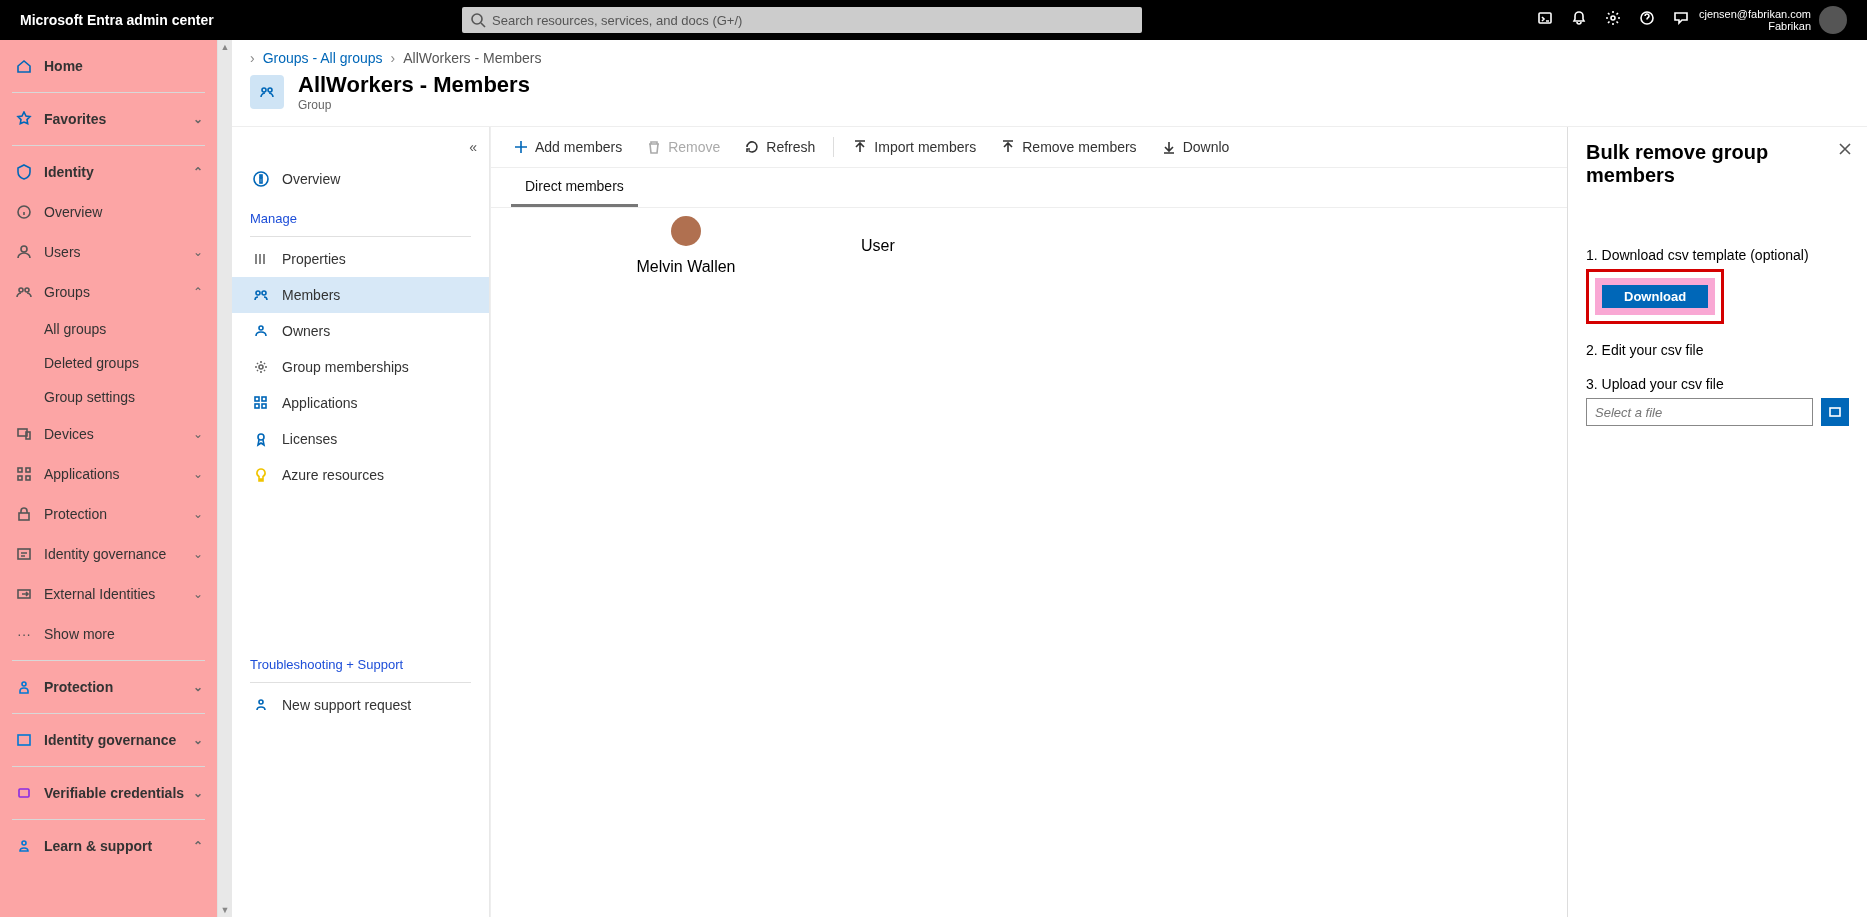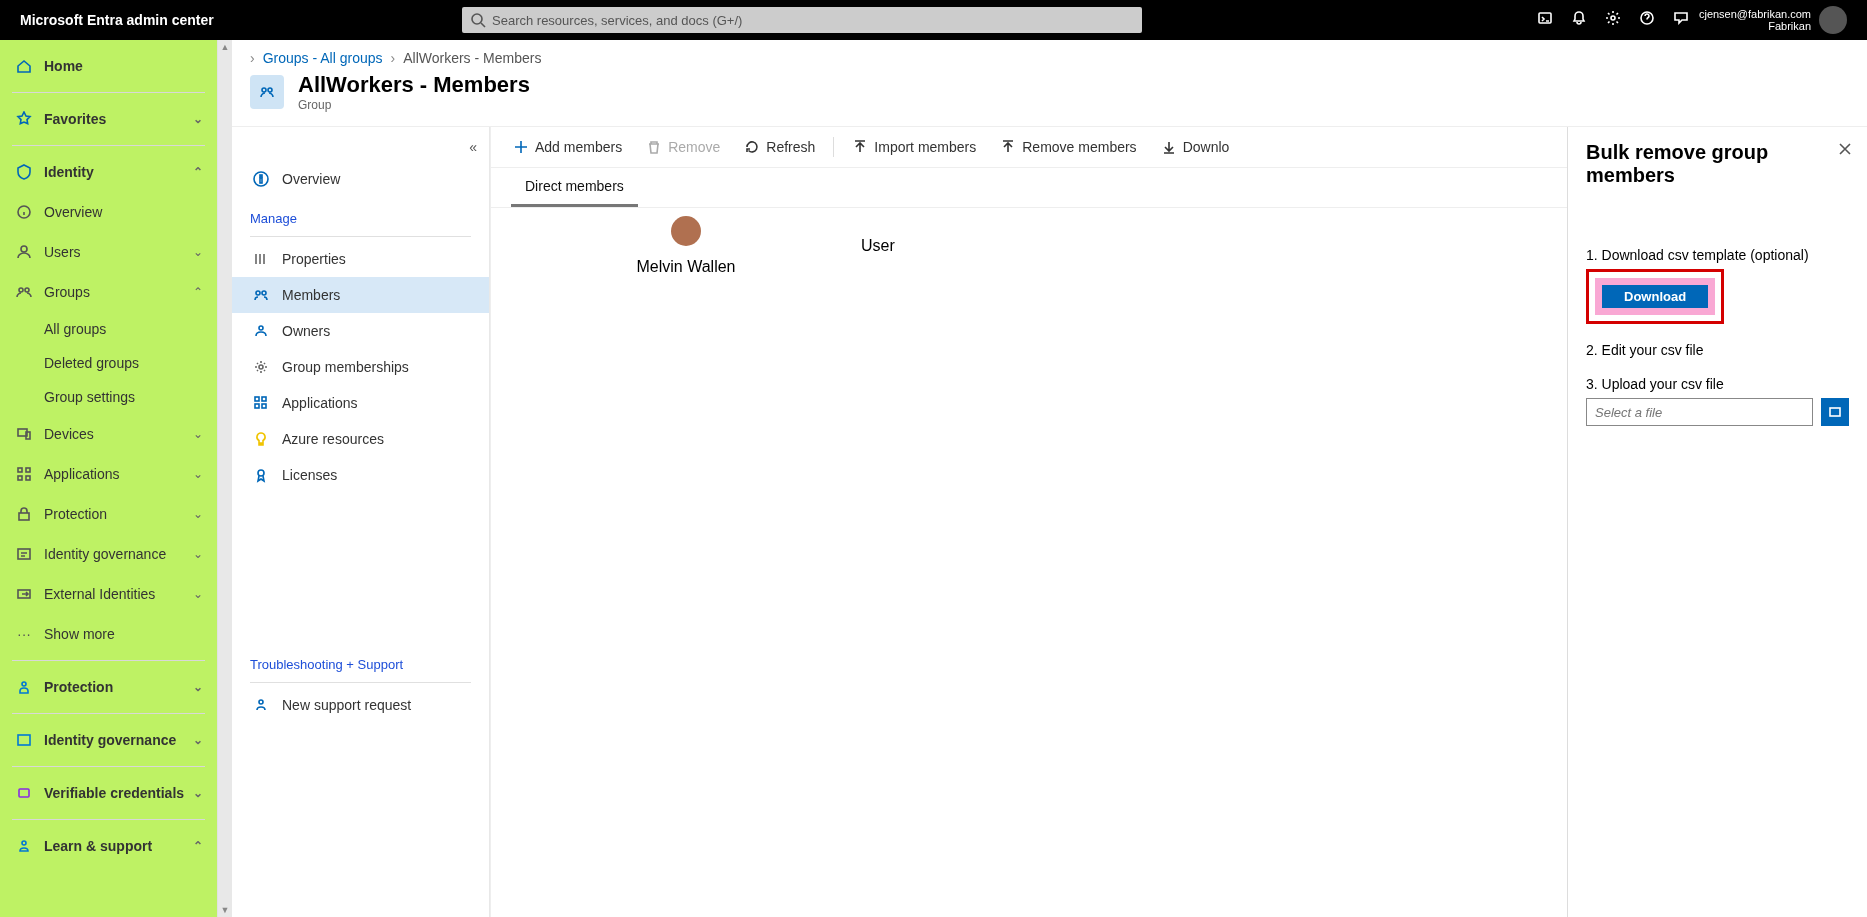--- a/index.html
+++ b/index.html
@@ -16,21 +16,21 @@
   .top-header .account { display: flex; align-items: center; gap: 8px; font-size: 11px; text-align: right; margin-left: 10px; }
   .top-header .account .txt { display:flex; flex-direction:column; line-height:1.1; }
   .top-header .account .avatar { width: 28px; height: 28px; border-radius: 50%; background: #555; }
 
   
   .layout { display: flex; height: calc(100% - 40px); }
   .scroll-gutter { width: 14px; background: #e8e8e8; height: 100%; position: relative; display:flex; flex-direction:column; justify-content:space-between; align-items:center; }
   .scroll-gutter .arrow { font-size: 9px; color:#888; padding:2px; cursor:pointer;}
   
   
-  .left-nav { width: 218px; background: #bef264; border-right: 1px solid #e1e1e1; overflow-y: auto; padding: 6px 0; }
+  .left-nav { width: 218px; background: #fca5a5; border-right: 1px solid #e1e1e1; overflow-y: auto; padding: 6px 0; }
   .nav-section-divider { border-top:1px solid #d8d8d8; margin: 6px 12px; }
   .nav-item { display: flex; align-items: center; height: 40px; padding: 0 14px; font-size: 14px; color: #333; cursor: pointer; position:relative; }
   .nav-item.bold { font-weight: 600; }
   .nav-item .icon { width: 20px; display:flex; justify-content:center; margin-right: 10px; color:#555;}
   .nav-item .chev { margin-left: auto; font-size: 12px; color:#666; }
   .nav-sub { padding-left: 44px; font-size: 14px; height: 34px; display:flex; align-items:center; color:#333; cursor:pointer;}
   .nav-item.home .icon{ color:#0067b8;}
   .nav-item.favorites .icon{ color:#0067b8;}
   .nav-item.identity .icon{ color:#0067b8;}
   .nav-item.protection2 .icon{ color:#0078d4;}
@@ -374,35 +374,35 @@
               <svg fill="currentColor" stroke="none">
                 <rect x="2" y="2" width="4" height="4"></rect>
                 <rect x="9" y="2" width="4" height="4"></rect>
                 <rect x="2" y="9" width="4" height="4"></rect>
                 <rect x="9" y="9" width="4" height="4"></rect>
               </svg>
             </span>
           <span>Applications</span>
         </div>
         <div class="menu-item">
+          <span class="micon" style="color:#0067b8;">
+              <svg>
+                <circle cx="8" cy="6" r="3"></circle>
+                <path d="M6 9l-1 5 3-2 3 2-1-5"></path>
+              </svg>
+            </span>
+          <span>Licenses</span>
+        </div>
+        <div class="menu-item">
           <span class="micon" style="color:#f0c400;">
               <svg fill="currentColor" stroke="none">
                 <path d="M8 2a4 4 0 0 0-2 7.5V12h4V9.5A4 4 0 0 0 8 2zM6 13h4v1H6z"></path>
               </svg>
             </span>
           <span>Azure resources</span>
-        </div>
-        <div class="menu-item">
-          <span class="micon" style="color:#0067b8;">
-              <svg>
-                <circle cx="8" cy="6" r="3"></circle>
-                <path d="M6 9l-1 5 3-2 3 2-1-5"></path>
-              </svg>
-            </span>
-          <span>Licenses</span>
         </div>
         <div style="height:150px;"></div>
         <div class="section-label">Troubleshooting + Support</div>
         <div class="divider"></div>
         <div class="menu-item">
           <span class="micon" style="color:#0067b8;">
               <svg>
                 <circle cx="8" cy="5" r="2"></circle>
                 <path d="M4 13c0-2 2-3 4-3s4 1 4 3"></path>
               </svg>

